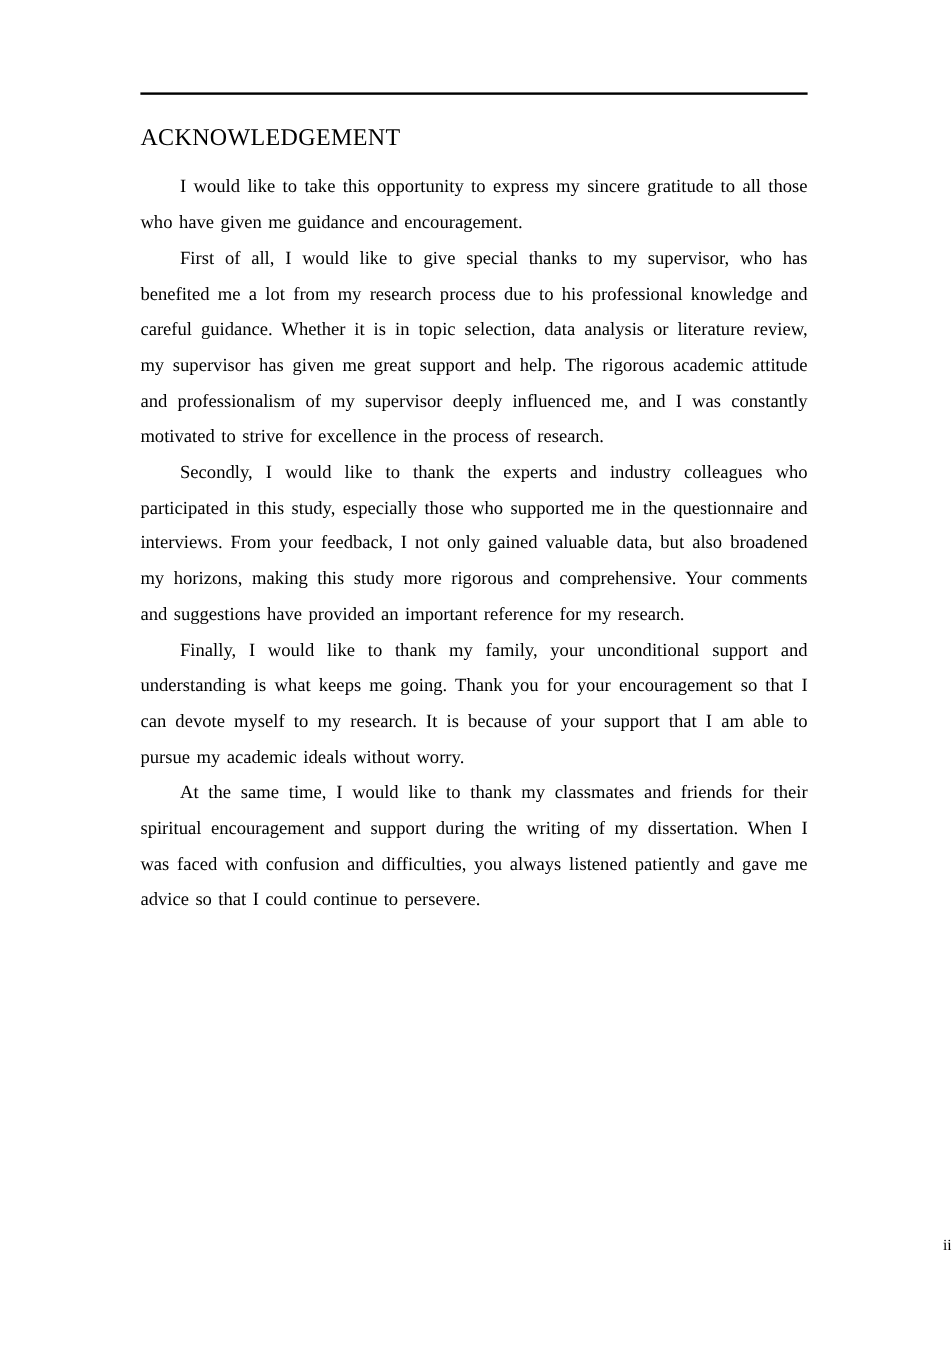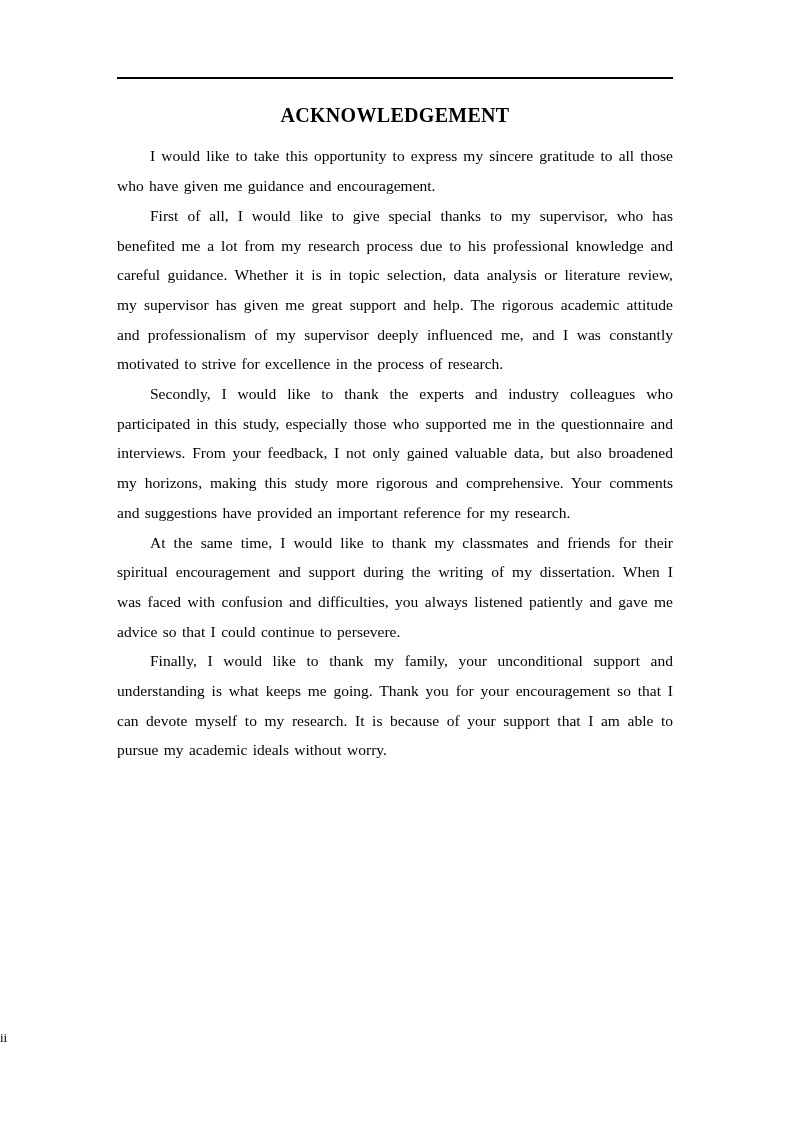--- a/index.html
+++ b/index.html
@@ -21,56 +21,55 @@
   .header-rule {
     margin-top: 77px;
     height: 2px;
     background: #000000;
     width: 100%;
   }
   .doc-title {
     margin-top: 23px;
     font-size: 20px;
     line-height: 26px;
-    font-weight: bold;
-    text-align: center;
+    font-weight: normal;
     letter-spacing: 0.3px;
   }
   .content {
   }
   .content p {
     margin: 0;
     font-size: 15.5px;
     line-height: 29.7px;
     text-align: justify;
     text-indent: 33px;
     word-spacing: 1.5px;
   }
   .page-number {
     position: absolute;
     top: 1030px;
     left: 0;
     right: 0;
-    text-align: left;
+    text-align: right;
     font-size: 13px;
     line-height: 16px;
   }
 </style>
 </head>
 <body>
 
 <div class="page">
 
   <div class="header-rule"></div>
 
   <h1 class="doc-title">ACKNOWLEDGEMENT</h1>
 
   <div class="content">
     <p>I would like to take this opportunity to express my sincere gratitude to all those who have given me guidance and encouragement.</p>
     <p>First of all, I would like to give special thanks to my supervisor, who has benefited me a lot from my research process due to his professional knowledge and careful guidance. Whether it is in topic selection, data analysis or literature review, my supervisor has given me great support and help. The rigorous academic attitude and professionalism of my supervisor deeply influenced me, and I was constantly motivated to strive for excellence in the process of research.</p>
     <p>Secondly, I would like to thank the experts and industry colleagues who participated in this study, especially those who supported me in the questionnaire and interviews. From your feedback, I not only gained valuable data, but also broadened my horizons, making this study more rigorous and comprehensive. Your comments and suggestions have provided an important reference for my research.</p>
+    <p>Finally, I would like to thank my family, your unconditional support and understanding is what keeps me going. Thank you for your encouragement so that I can devote myself to my research. It is because of your support that I am able to pursue my academic ideals without worry.</p>
     <p>At the same time, I would like to thank my classmates and friends for their spiritual encouragement and support during the writing of my dissertation. When I was faced with confusion and difficulties, you always listened patiently and gave me advice so that I could continue to persevere.</p>
-    <p>Finally, I would like to thank my family, your unconditional support and understanding is what keeps me going. Thank you for your encouragement so that I can devote myself to my research. It is because of your support that I am able to pursue my academic ideals without worry.</p>
   </div>
 
   <div class="page-number">ii</div>
 
 </div>
 
 </body></html>

